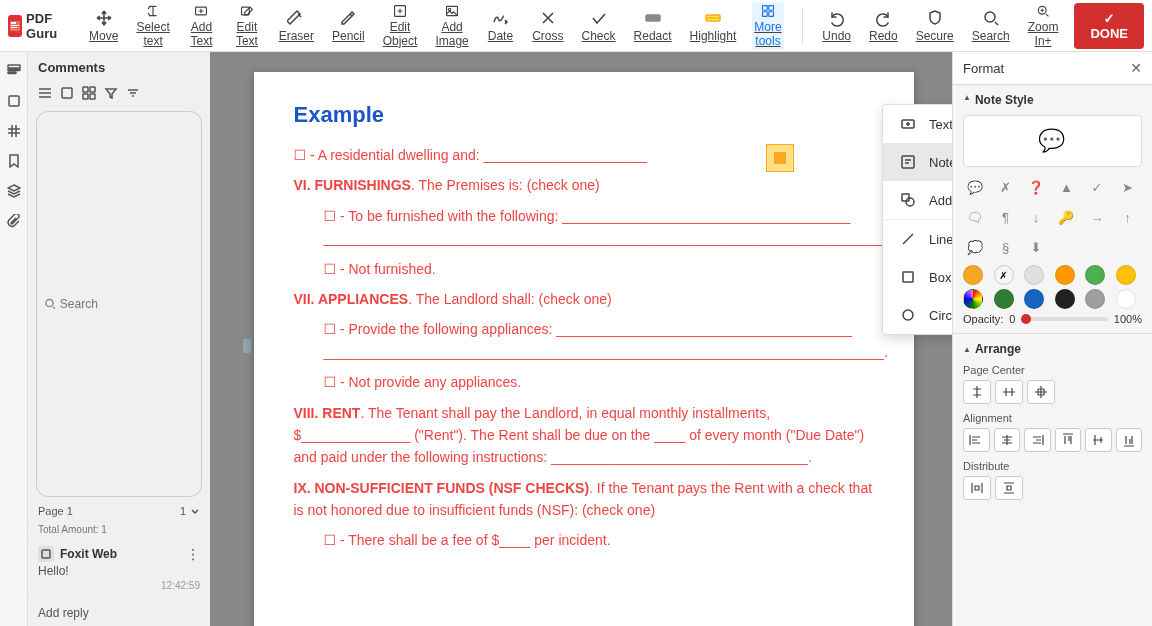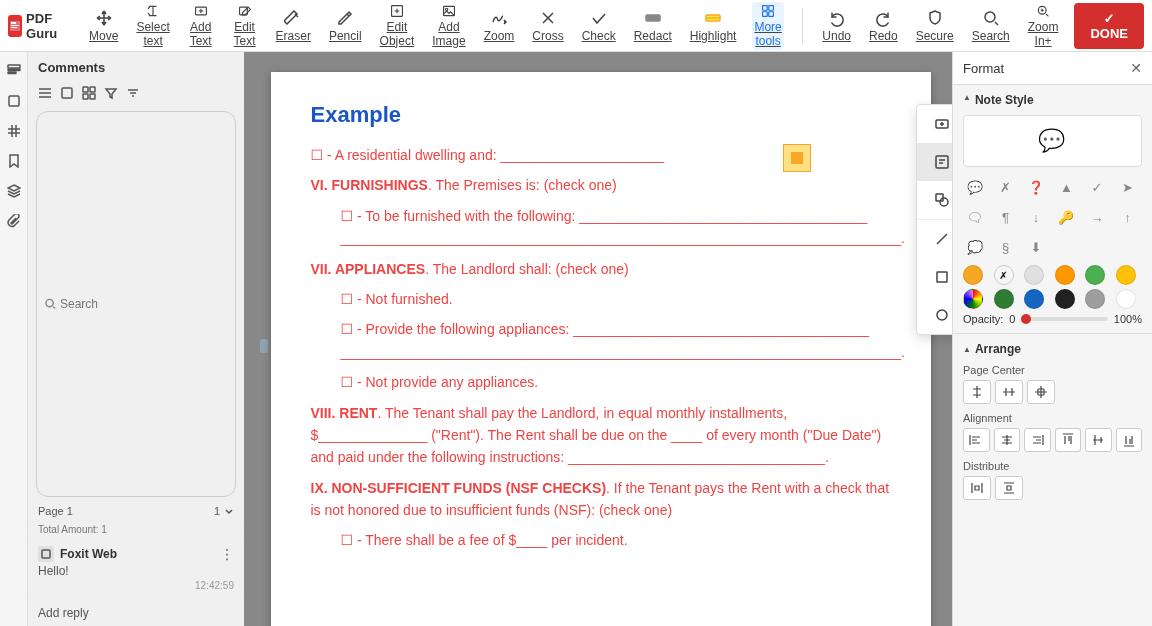--- a/index.html
+++ b/index.html
@@ -96,21 +96,21 @@
       align-items: center;
       justify-content: center;
       cursor: pointer;
       color: #555;
       border-radius: 3px;
     }
 
     .sidebar-left {
       display: flex;
       flex-direction: row;
-      width: 244px;
+      width: 210px;
       flex-shrink: 0;
     }
     .sidebar-panel {
       flex: 1;
       display: flex;
       flex-direction: column;
     }
     .sidebar-header {
       padding: 8px 10px 4px 10px;
       font-weight: bold;
@@ -515,21 +515,21 @@
       <path d="M2 13l4-4 3 3 2-2 5 5"></path>
     </svg>
     <span>Add Image</span>
   </button>
 
   <button class="tool-btn">
     <svg viewBox="0 0 18 18" fill="none" stroke="currentColor" stroke-width="1.5">
       <path d="M3 13c1-4 3-6 4-4s1 4 3 2 2-4 3-4"></path>
       <path d="M14 13h2M14 11l2 2-2 2"></path>
     </svg>
-    <span>Zoom</span>
+    <span>Date</span>
   </button>
 
   <button class="tool-btn">
     <svg viewBox="0 0 18 18" fill="none" stroke="currentColor" stroke-width="1.5">
       <path d="M4 4l10 10M14 4L4 14"></path>
     </svg>
     <span>Cross</span>
   </button>
 
   <button class="tool-btn">
@@ -740,26 +740,26 @@
 
       <div class="pdf-text">
         <span class="section-title">VI. FURNISHINGS</span>. The Premises is: (check one)
       </div>
 
       <div class="pdf-text indent">
         ☐ - To be furnished with the following: _____________________________________<br>
         ________________________________________________________________________.
       </div>
 
+      <div class="pdf-text indent">
+        ☐ - Not furnished.
+      </div>
+
       <div class="pdf-text">
         <span class="section-title">VII. APPLIANCES</span>. The Landlord shall: (check one)
-      </div>
-
-      <div class="pdf-text indent">
-        ☐ - Not furnished.
       </div>
 
       <div class="pdf-text indent">
         ☐ - Provide the following appliances: ______________________________________<br>
         ________________________________________________________________________.
       </div>
 
       <div class="pdf-text indent">
         ☐ - Not provide any appliances.
       </div>

